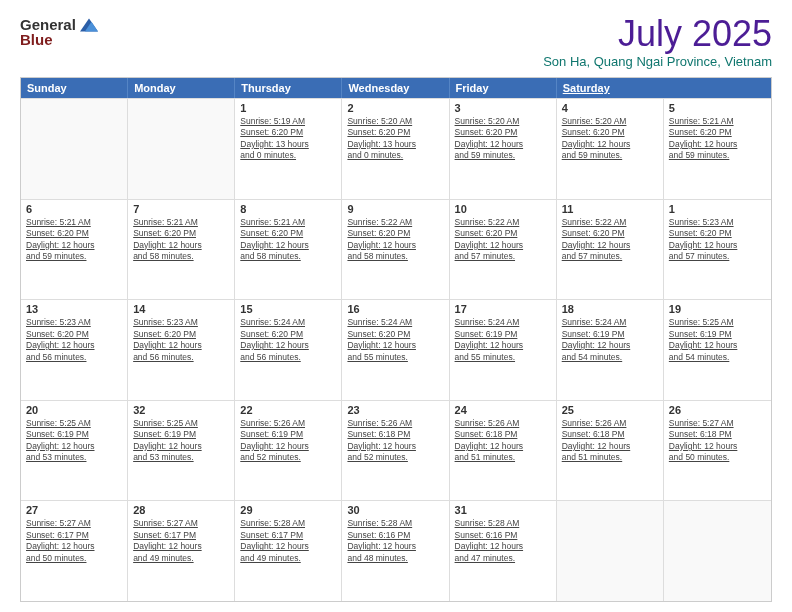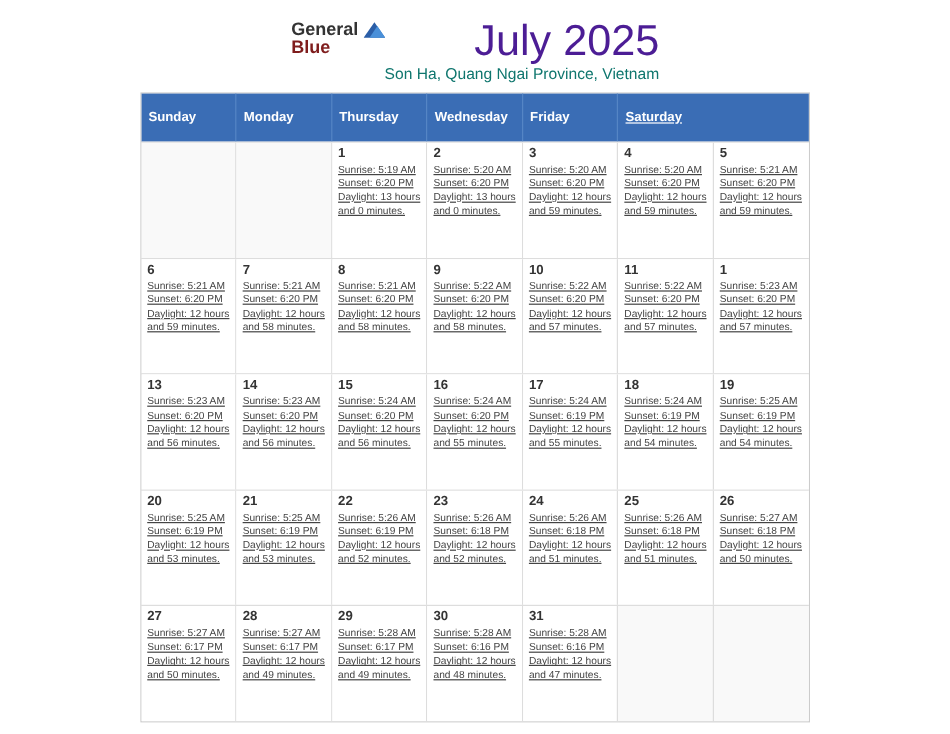--- a/index.html
+++ b/index.html
@@ -9,21 +9,20 @@
       width: 792px;
       height: 612px;
       overflow: hidden;
     }
     .page {
       width: 792px;
       height: 612px;
       padding: 16px 20px 10px 20px;
       display: flex;
       flex-direction: column;
-      align-items: center;
     }
     .header {
       display: flex;
       justify-content: space-between;
       align-items: flex-start;
       margin-bottom: 8px;
     }
     .logo {
       display: flex;
       flex-direction: column;
@@ -71,21 +70,21 @@
     }
     .cal-header-row {
       display: grid;
       grid-template-columns: repeat(7, 1fr);
       background: #3a6db5;
     }
     .cal-header-cell {
       color: #fff;
       font-size: 11px;
       font-weight: bold;
-      padding: 14px 6px;
+      padding: 4px 6px;
       text-align: left;
       border-right: 1px solid #5585c5;
     }
     .cal-header-cell:last-child { border-right: none; text-decoration: underline; }
     .cal-body {
       flex: 1;
       display: flex;
       flex-direction: column;
     }
     .cal-row {
@@ -294,21 +293,21 @@
         </div>
         <div class="cal-row">
           <div class="cal-cell">
             <div class="day-num">20</div>
             <div class="day-info" style="white-space: pre-line;">Sunrise: 5:25 AM
 Sunset: 6:19 PM
 Daylight: 12 hours
 and 53 minutes.</div>
           </div>
           <div class="cal-cell">
-            <div class="day-num">21</div>
+            <div class="day-num">32</div>
             <div class="day-info" style="white-space: pre-line;">Sunrise: 5:25 AM
 Sunset: 6:19 PM
 Daylight: 12 hours
 and 53 minutes.</div>
           </div>
           <div class="cal-cell">
             <div class="day-num">22</div>
             <div class="day-info" style="white-space: pre-line;">Sunrise: 5:26 AM
 Sunset: 6:19 PM
 Daylight: 12 hours

